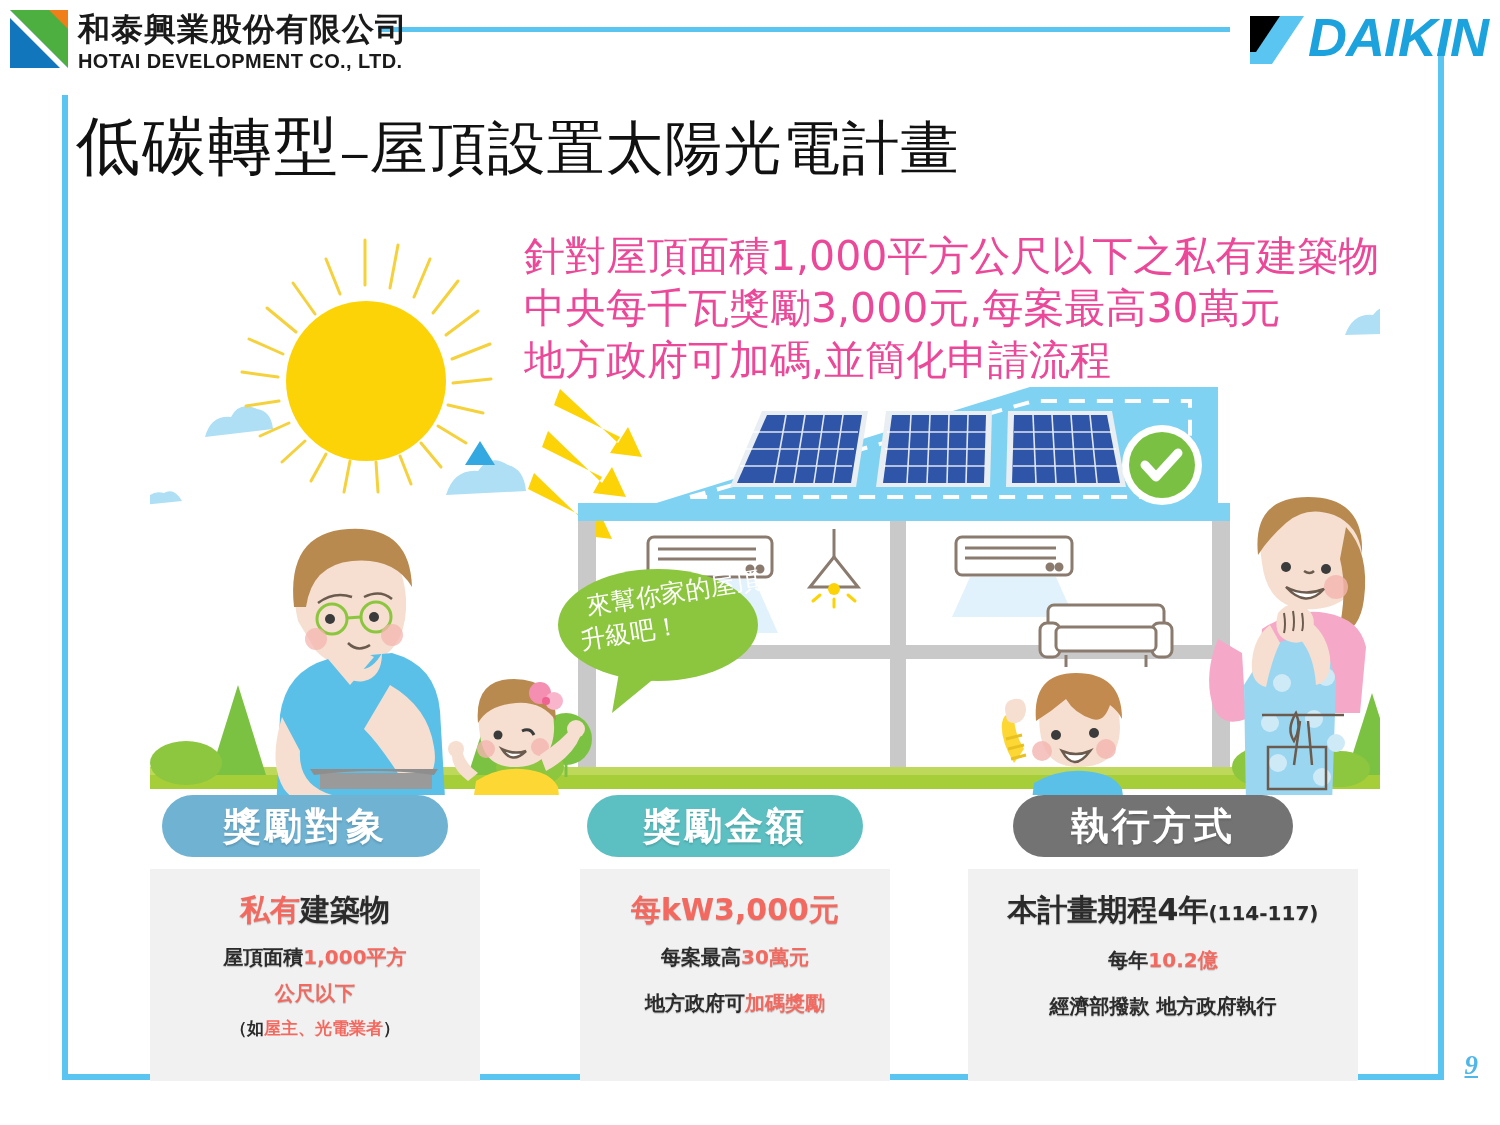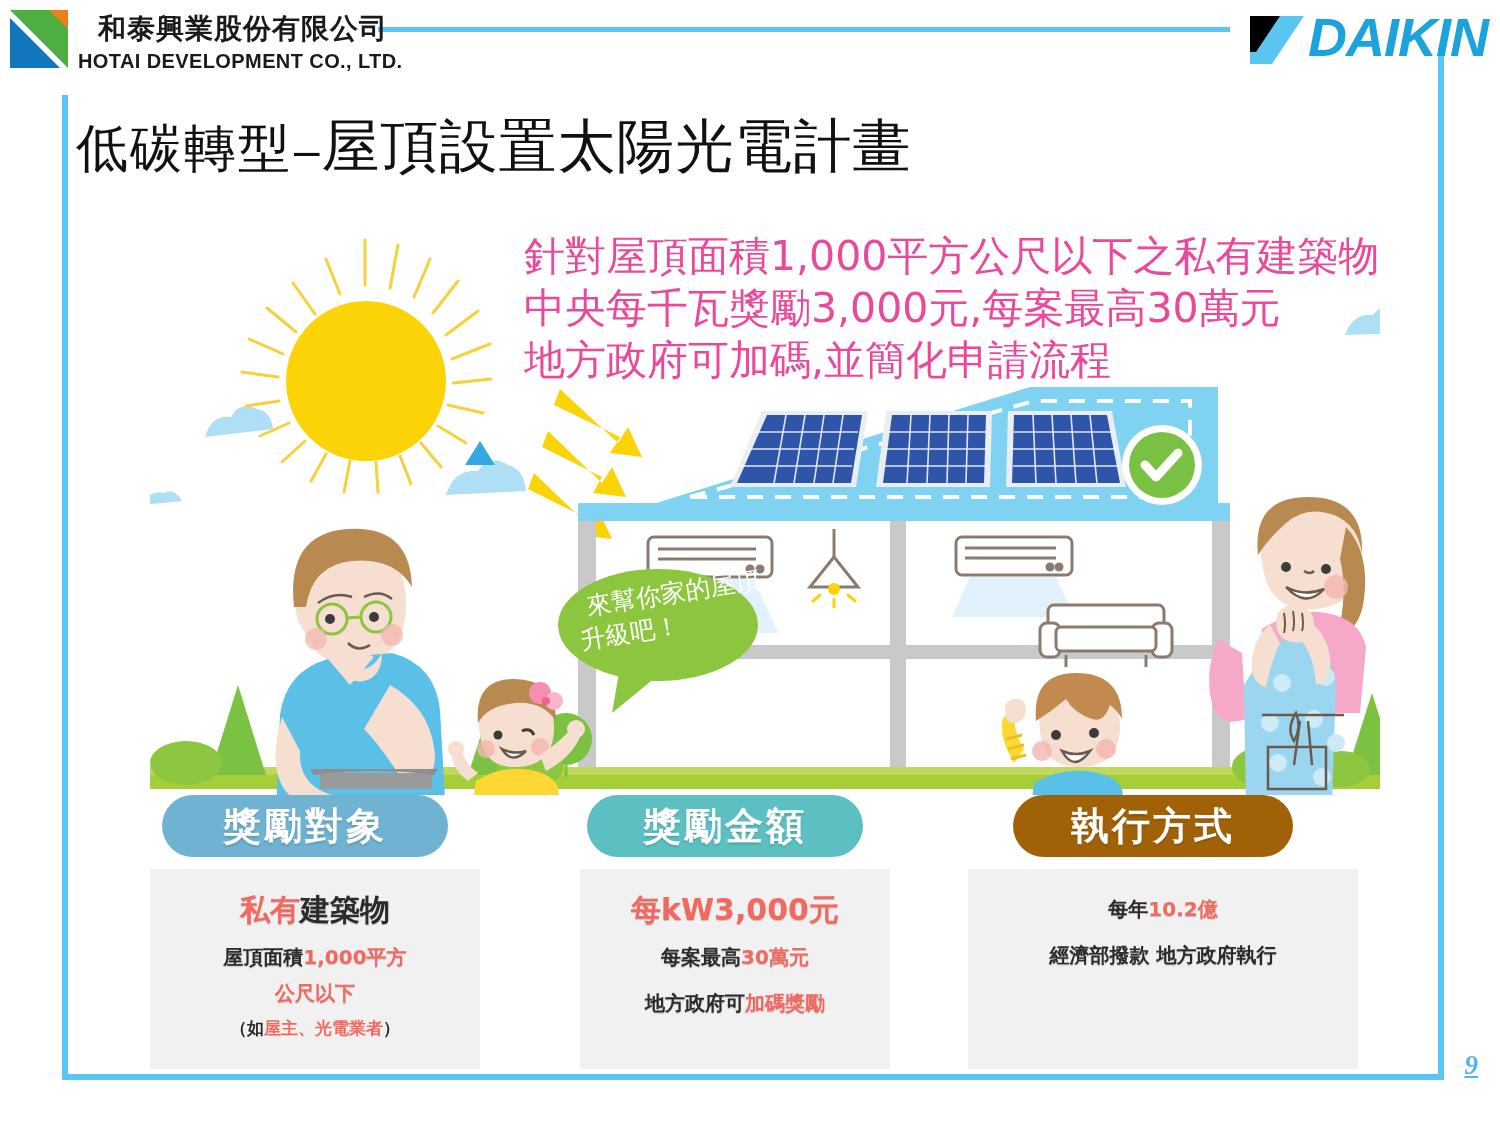--- a/index.html
+++ b/index.html
@@ -14,38 +14,38 @@
   
   .frame-left{position:absolute;left:62px;top:95px;width:6px;height:985px;background:#5BC5F2;}
   .frame-bottom{position:absolute;left:62px;top:1074px;width:1382px;height:6px;background:#5BC5F2;}
   .frame-right{position:absolute;left:1438px;top:48px;width:6px;height:1032px;background:#5BC5F2;}
   .frame-top-line{position:absolute;left:378px;top:27px;width:852px;height:5px;background:#5BC5F2;}
 
   
   .hotai-logo{position:absolute;left:8px;top:8px;width:62px;height:62px;}
   .hotai-text{position:absolute;left:78px;top:10px;}
   .hotai-cn{
-    font-size:28px;font-weight:700;color:#1a1a1a;letter-spacing:1px;line-height:38px;
-    font-family:"DejaVu Sans","Liberation Sans",sans-serif;white-space:nowrap;margin-left:20px;
+    font-size:32px;font-weight:700;color:#1a1a1a;letter-spacing:1px;line-height:38px;
+    font-family:"DejaVu Sans","Liberation Sans",sans-serif;white-space:nowrap;
   }
   .hotai-en{
     font-size:20px;font-weight:700;color:#1a1a1a;letter-spacing:.4px;line-height:24px;
     white-space:nowrap;margin-top:1px;
   }
   .daikin{position:absolute;right:12px;top:6px;display:flex;align-items:center;}
   .daikin-word{
     font-size:54px;font-weight:900;font-style:italic;color:#1CA2DC;
     letter-spacing:-1px;line-height:54px;
     font-family:"Liberation Sans",sans-serif;
   }
 
   
   .title-row{position:absolute;left:76px;top:104px;display:flex;align-items:baseline;white-space:nowrap;}
   .title-main{
-    font-size:52px;font-weight:400;color:#111;line-height:84px;letter-spacing:2px;
+    font-size:64px;font-weight:400;color:#111;line-height:84px;letter-spacing:2px;
     font-family:"DejaVu Sans","Liberation Sans",sans-serif;
   }
   .title-dash{font-size:46px;color:#111;padding:0 2px 0 2px;line-height:84px;}
   .title-sub{
     font-size:58px;font-weight:400;color:#111;line-height:84px;letter-spacing:1px;
     font-family:"DejaVu Sans","Liberation Sans",sans-serif;
   }
 
   
   .callout{position:absolute;left:524px;top:230px;}
@@ -67,23 +67,23 @@
     position:relative;margin:0 auto;height:62px;border-radius:31px;
     display:flex;align-items:center;justify-content:center;
   }
   .pill span{
     color:#fff;font-size:38px;font-weight:700;letter-spacing:3px;
     font-family:"DejaVu Sans","Liberation Sans",sans-serif;
     text-shadow:0 2px 2px rgba(0,0,0,.13);
   }
   .pill-1{width:286px;background:#6FB2D2;}
   .pill-2{width:276px;background:#5CC0C2;}
-  .pill-3{width:280px;background:#a16207;}
+  .pill-3{width:280px;background:#737373;}
   .box{
-    margin-top:12px;background:#F1F1F1;padding:22px 10px 18px;
+    margin-top:12px;background:#F1F1F1;padding:22px 10px 30px;
     display:flex;flex-direction:column;align-items:center;justify-content:flex-start;
   }
   .box-1{width:100%;height:160px;}
   .box-2{width:100%;height:160px;}
   .box-3{width:100%;height:160px;}
   .bx-line{
     text-align:center;font-weight:700;color:#2b2b2b;white-space:nowrap;
     font-family:"DejaVu Sans","Liberation Sans",sans-serif;
     text-shadow:0 1px 1px rgba(0,0,0,.22);
   }
@@ -517,20 +517,23 @@
           <span>地方政府可</span><span class="red">加碼獎勵</span>
         </div>
       </div>
     </div>
 
     <div class="card card-3">
       <div class="pill pill-3">
         <span>執行方式</span>
       </div>
       <div class="box box-3">
+        <div class="bx-line ln-a">
+          <span>本計畫期程4年</span><span class="ln-sup">(114-117)</span>
+        </div>
         <div class="bx-line ln-b">
           <span>每年</span><span class="red">10.2億</span>
         </div>
         <div class="bx-line ln-b" style="margin-top:10px">
           <span>經濟部撥款 地方政府執行</span>
         </div>
       </div>
     </div>
   </div>
 

